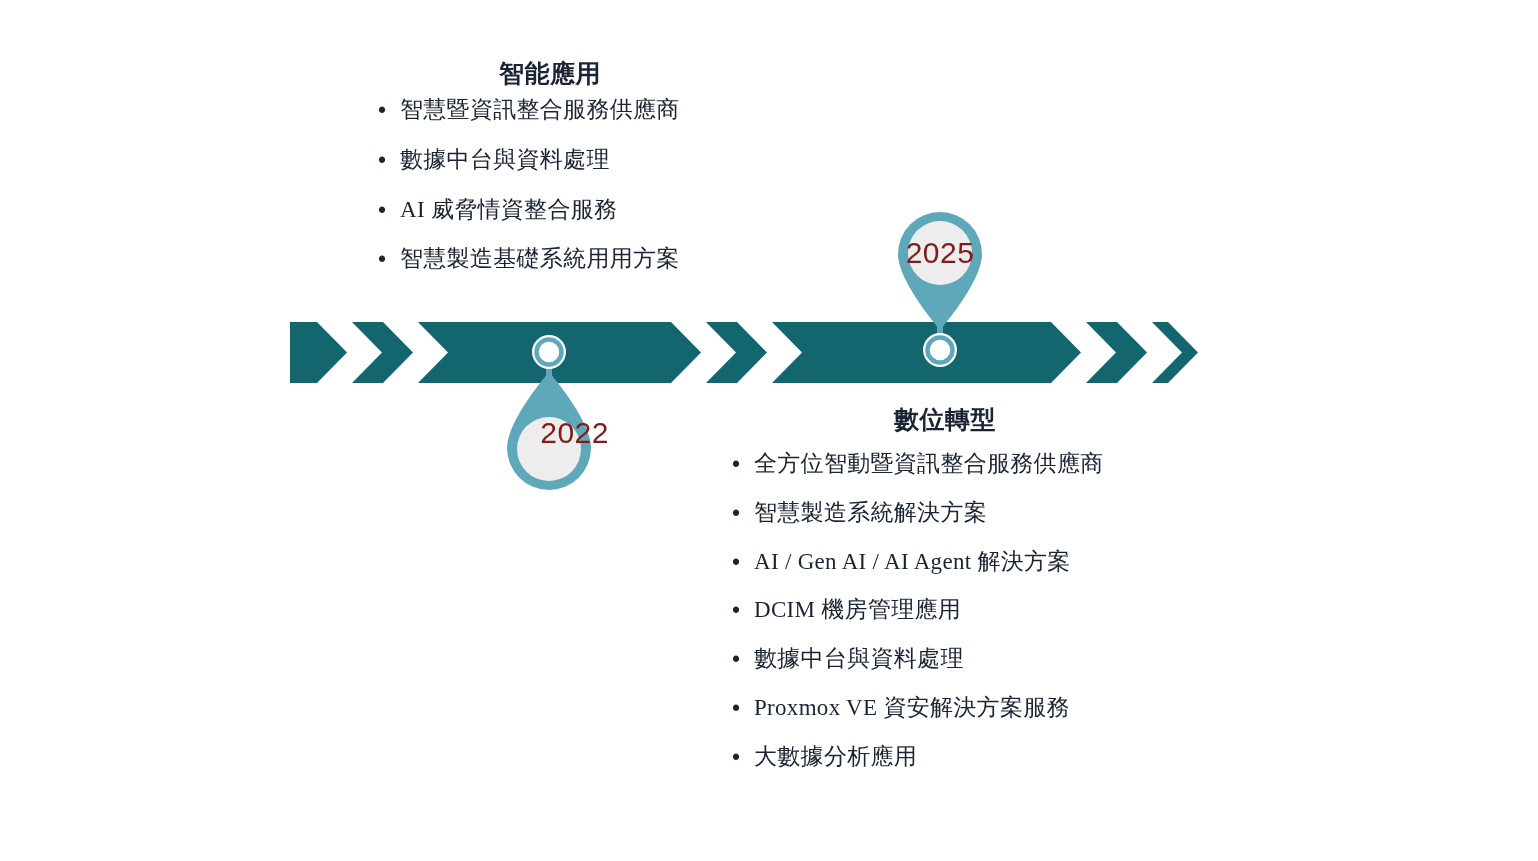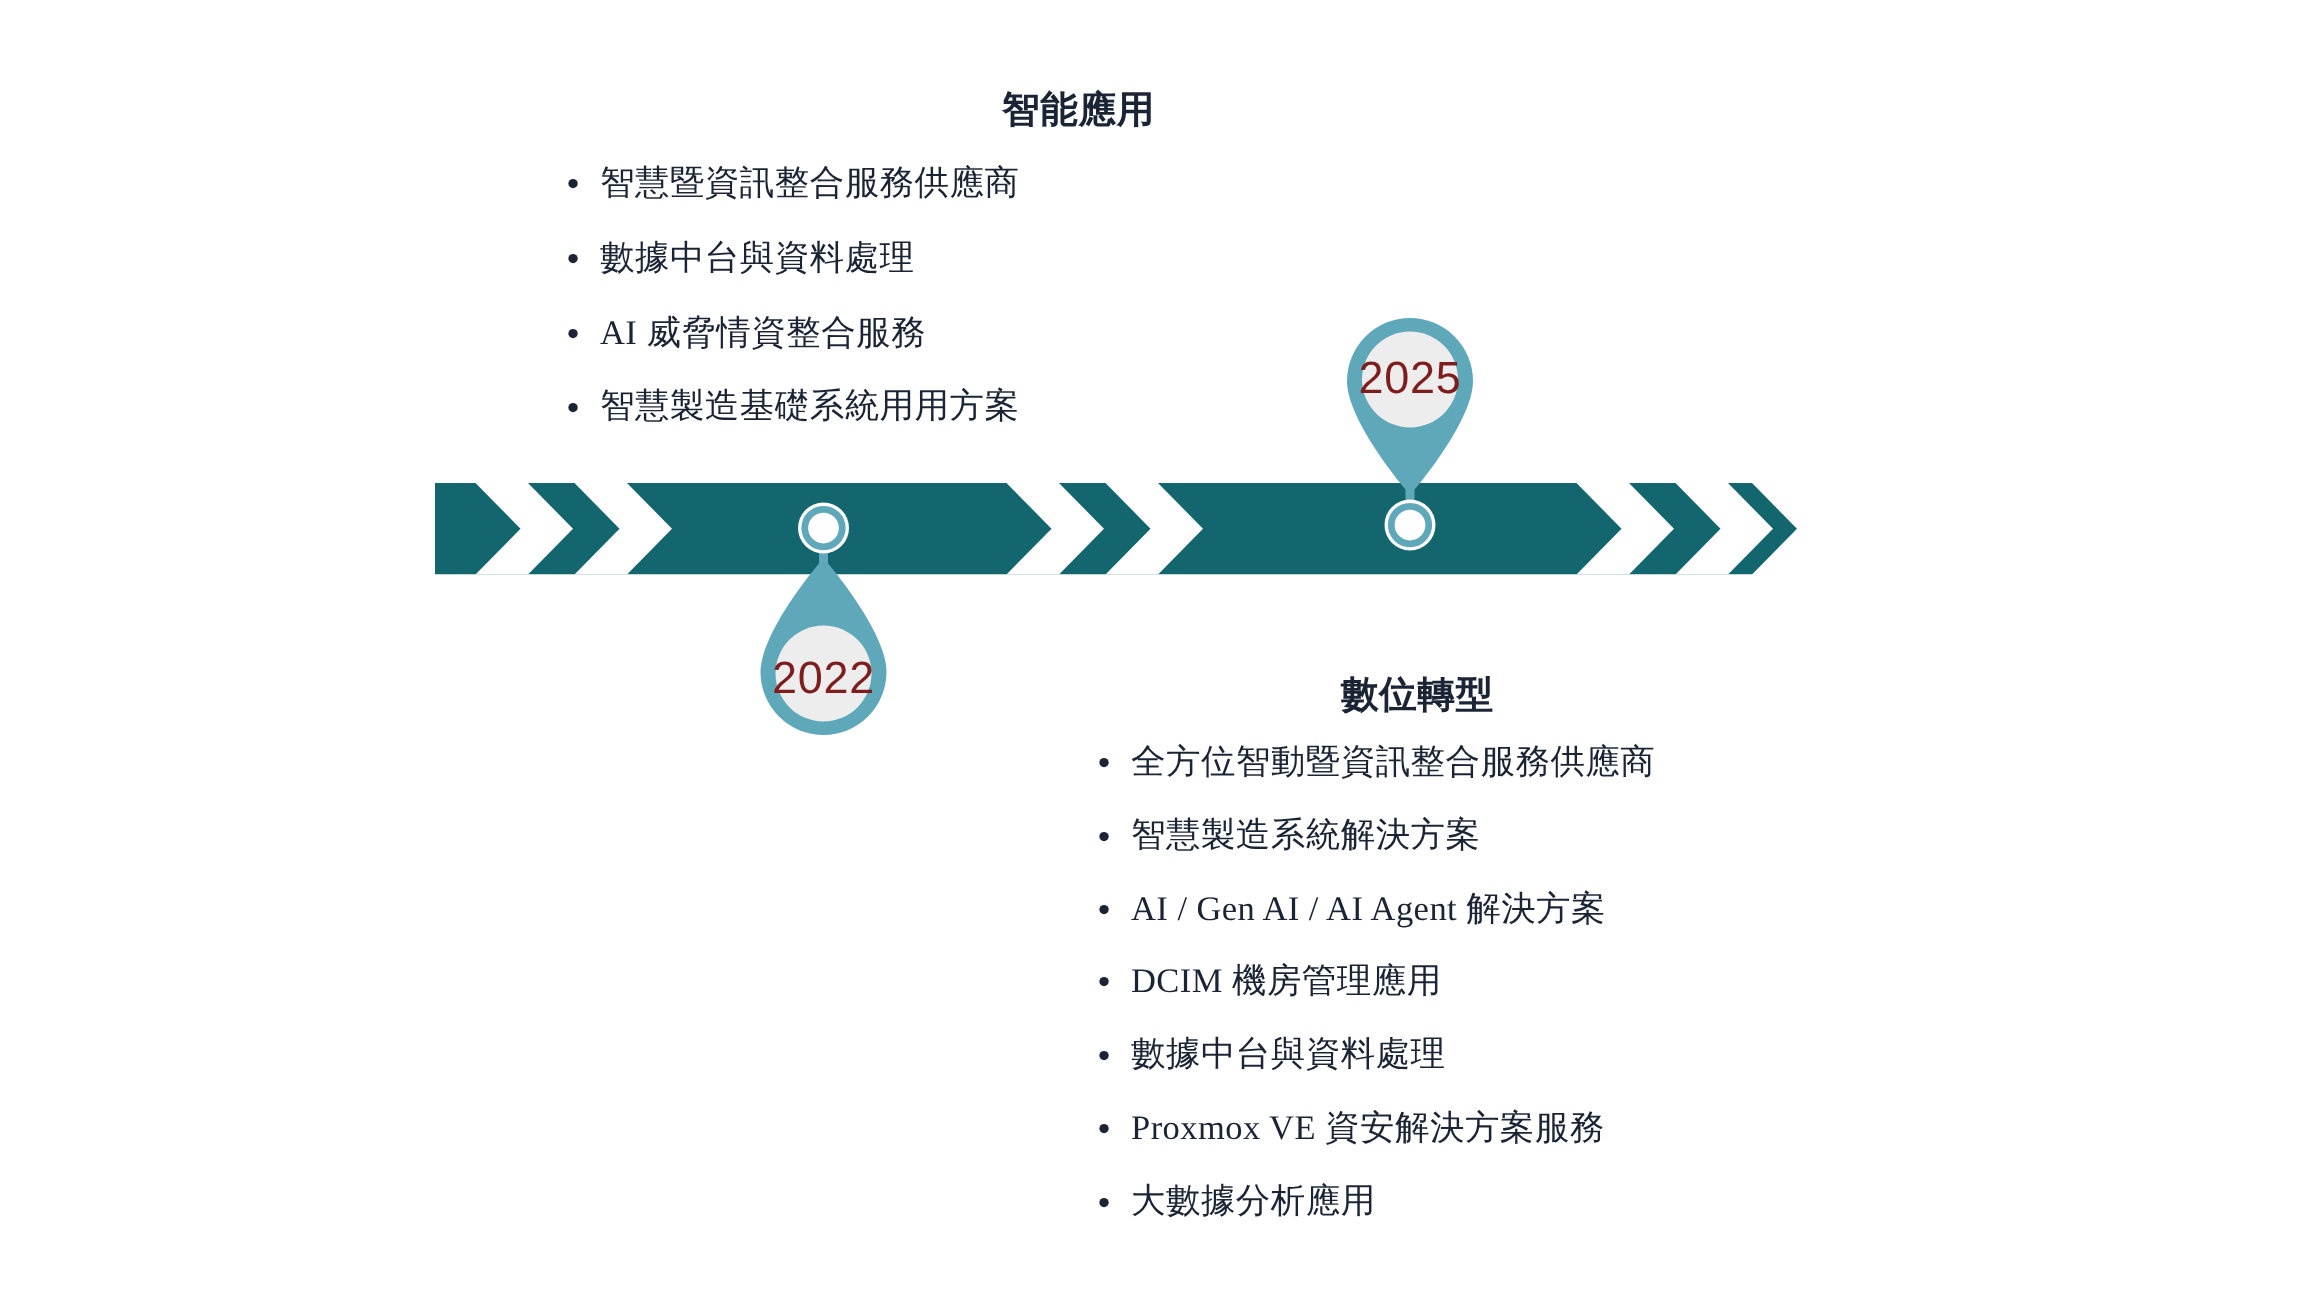--- a/index.html
+++ b/index.html
@@ -93,29 +93,28 @@
     white-space: nowrap;
     font-family: Liberation Serif, serif;
   }
 
   
   #block-top {
     left: 330px;
     top: 58px;
     width: 440px;
   }
-  #block-top .block-title { margin-bottom: 20px; text-align: right; }
+  #block-top .block-title { margin-bottom: 8px; }
   #block-top .bullet-list { padding-left: 48px; }
 
   
   #block-bottom {
     left: 700px;
     top: 404px;
     width: 490px;
-    margin-top: 44px;
   }
   #block-bottom .block-title { margin-bottom: 16px; }
   #block-bottom .bullet-list { padding-left: 32px; }
   #block-bottom .bullet-list li { margin-bottom: 20px; }
 </style>
 </head>
 <body>
 
 <div id="slide">
 
@@ -144,21 +143,21 @@
 
       <rect x="57" y="14" width="6" height="48" fill="#5fa8ba"></rect>
 
       <path d="M60,40 C60,40 18,88 18,116 A42,42 0 1 0 102,116 C102,88 60,40 60,40 Z" fill="#5fa8ba"></path>
       <circle cx="60" cy="117" r="32" fill="#ededed"></circle>
 
       <circle cx="60" cy="20" r="17" fill="#ffffff"></circle>
       <circle cx="60" cy="20" r="12.5" fill="none" stroke="#5fa8ba" stroke-width="4.5"></circle>
       <circle cx="60" cy="20" r="7" fill="#ffffff"></circle>
     </svg>
-    <div class="pin-label" style="top:106px;">2022</div>
+    <div class="pin-label" style="top:86px;text-align:right;">2022</div>
   </div>
 
   <div class="pin" id="pin-2025" style="left:880px; top:175px; width:120px; height:195px;">
     <svg width="120" height="195" viewBox="0 0 120 195" xmlns="http://www.w3.org/2000/svg">
 
       <path d="M60,155 C60,155 102,107 102,79 A42,42 0 1 0 18,79 C18,107 60,155 60,155 Z" fill="#5fa8ba"></path>
       <circle cx="60" cy="78" r="32" fill="#ededed"></circle>
 
       <rect x="57" y="133" width="6" height="40" fill="#5fa8ba"></rect>
 

